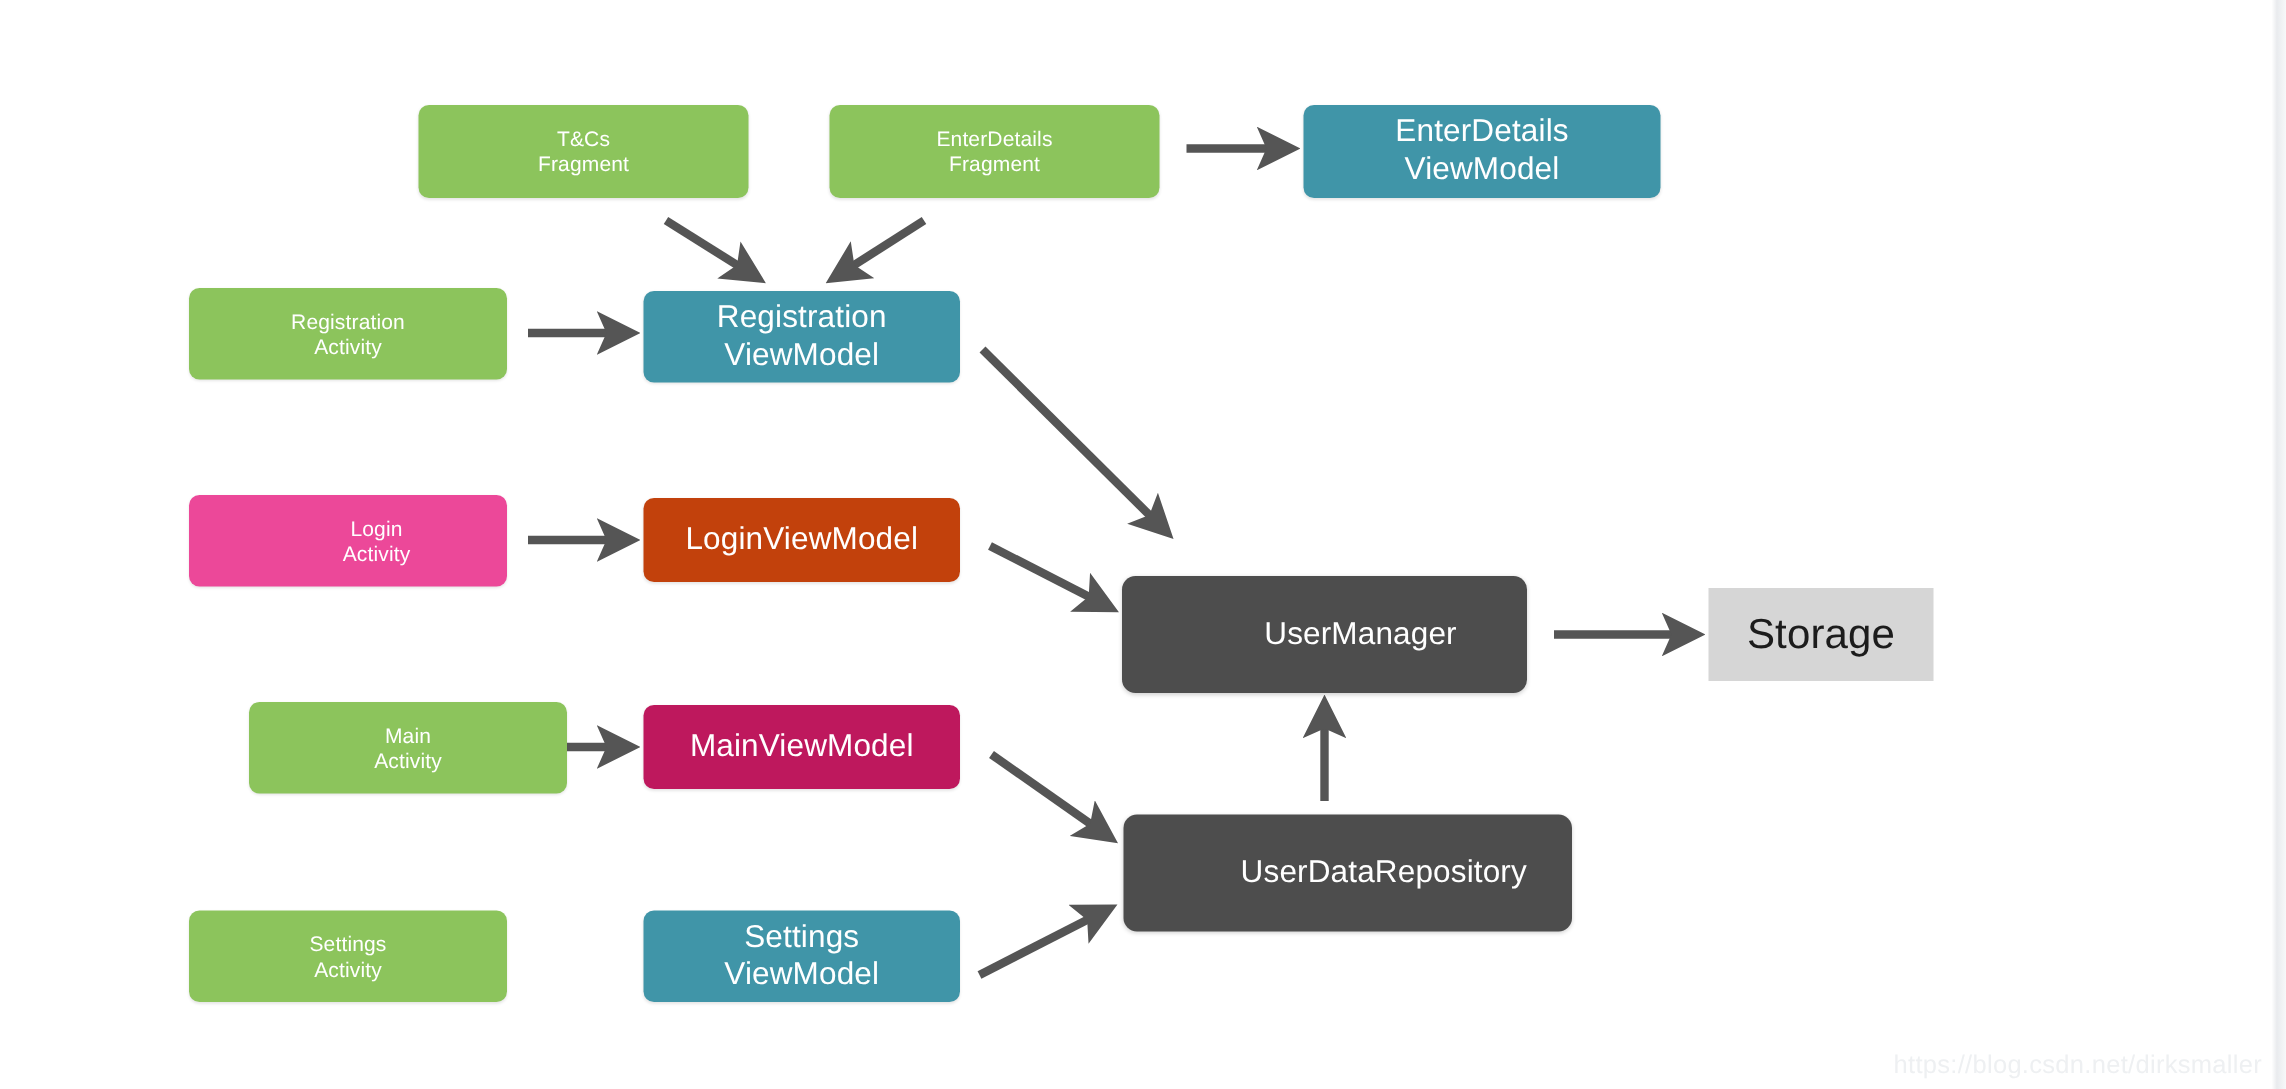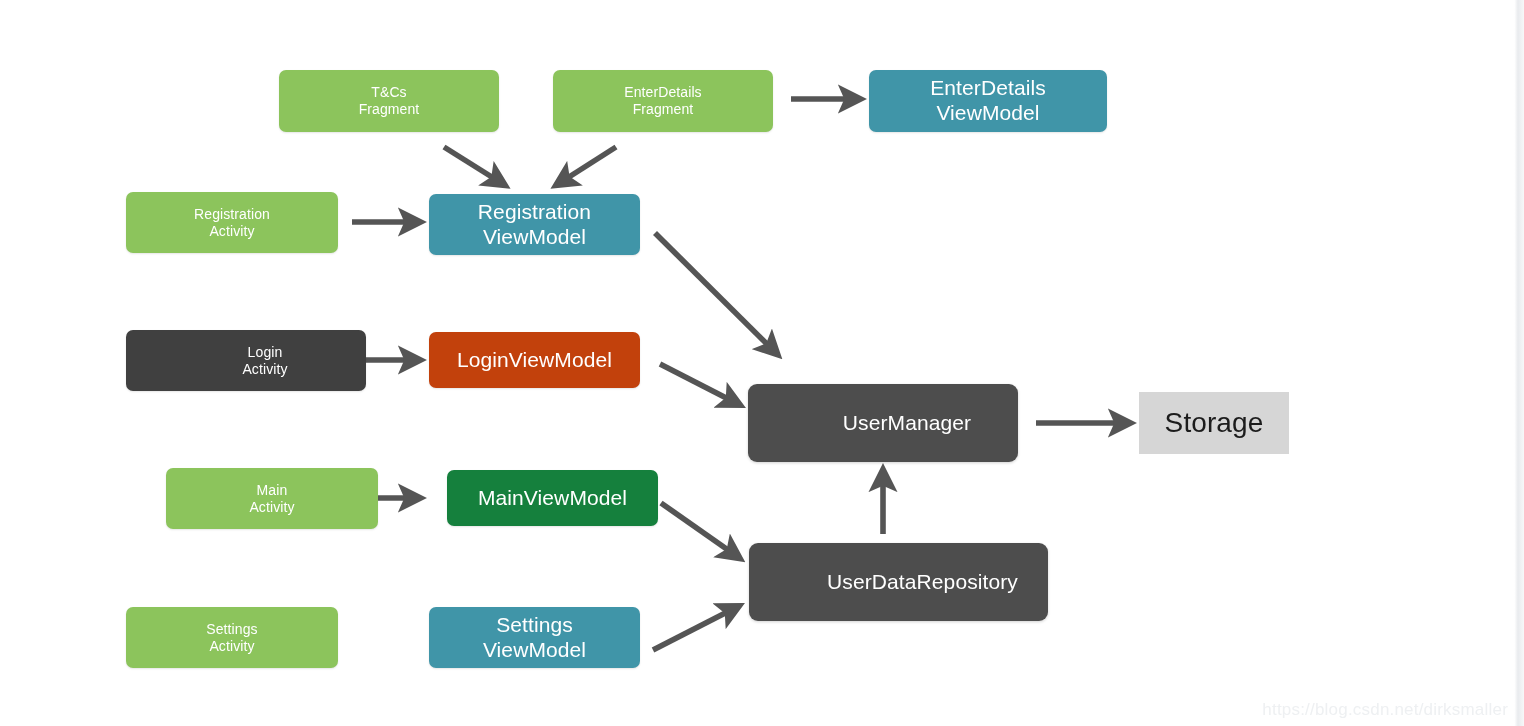--- a/index.html
+++ b/index.html
@@ -115,26 +115,26 @@
       <div class="node green" style="left: 279px; top: 70px; width: 220px; height: 62px; background: rgb(140, 196, 92);">T&amp;Cs
 Fragment</div>
       <div class="node green" style="left: 553px; top: 70px; width: 220px; height: 62px; background: rgb(140, 196, 92);">EnterDetails
 Fragment</div>
       <div class="node teal" style="left: 869px; top: 70px; width: 238px; height: 62px; background: rgb(64, 149, 168);">EnterDetails
 ViewModel</div>
       <div class="node green" style="left: 126px; top: 192px; width: 212px; height: 61px; background: rgb(140, 196, 92);">Registration
 Activity</div>
       <div class="node teal" style="left: 429px; top: 194px; width: 211px; height: 61px; background: rgb(64, 149, 168);">Registration
 ViewModel</div>
-      <div class="node green" style="left: 126px; top: 330px; width: 240px; height: 61px; background: #404040; padding-left: 38px;">Login
+      <div class="node green" style="left: 126px; top: 330px; width: 212px; height: 61px; background: #ec4899; padding-left: 38px;">Login
 Activity</div>
       <div class="node teal" style="left: 429px; top: 332px; width: 211px; height: 56px; background: #c2410c;">LoginViewModel</div>
       <div class="node green" style="left: 126px; top: 468px; width: 212px; height: 61px; background: rgb(140, 196, 92); margin-left: 40px;">Main
 Activity</div>
-      <div class="node teal" style="left: 447px; top: 470px; width: 211px; height: 56px; background: #15803d;">MainViewModel</div>
+      <div class="node teal" style="left: 429px; top: 470px; width: 211px; height: 56px; background: #be185d;">MainViewModel</div>
       <div class="node green" style="left: 126px; top: 607px; width: 212px; height: 61px; background: rgb(140, 196, 92);">Settings
 Activity</div>
       <div class="node teal" style="left: 429px; top: 607px; width: 211px; height: 61px; background: rgb(64, 149, 168);">Settings
 ViewModel</div>
       <div class="node dark" style="left: 748px; top: 384px; width: 270px; height: 78px; background: rgb(77, 77, 77);">UserManager</div>
       <div class="node dark" style="left: 749px; top: 543px; width: 299px; height: 78px; background: rgb(77, 77, 77);">UserDataRepository</div>
       <div class="node grey" style="left: 1139px; top: 392px; width: 150px; height: 62px; background: rgb(214, 214, 214);">Storage</div>
     </div>
 
   <div id="right-edge"></div>

